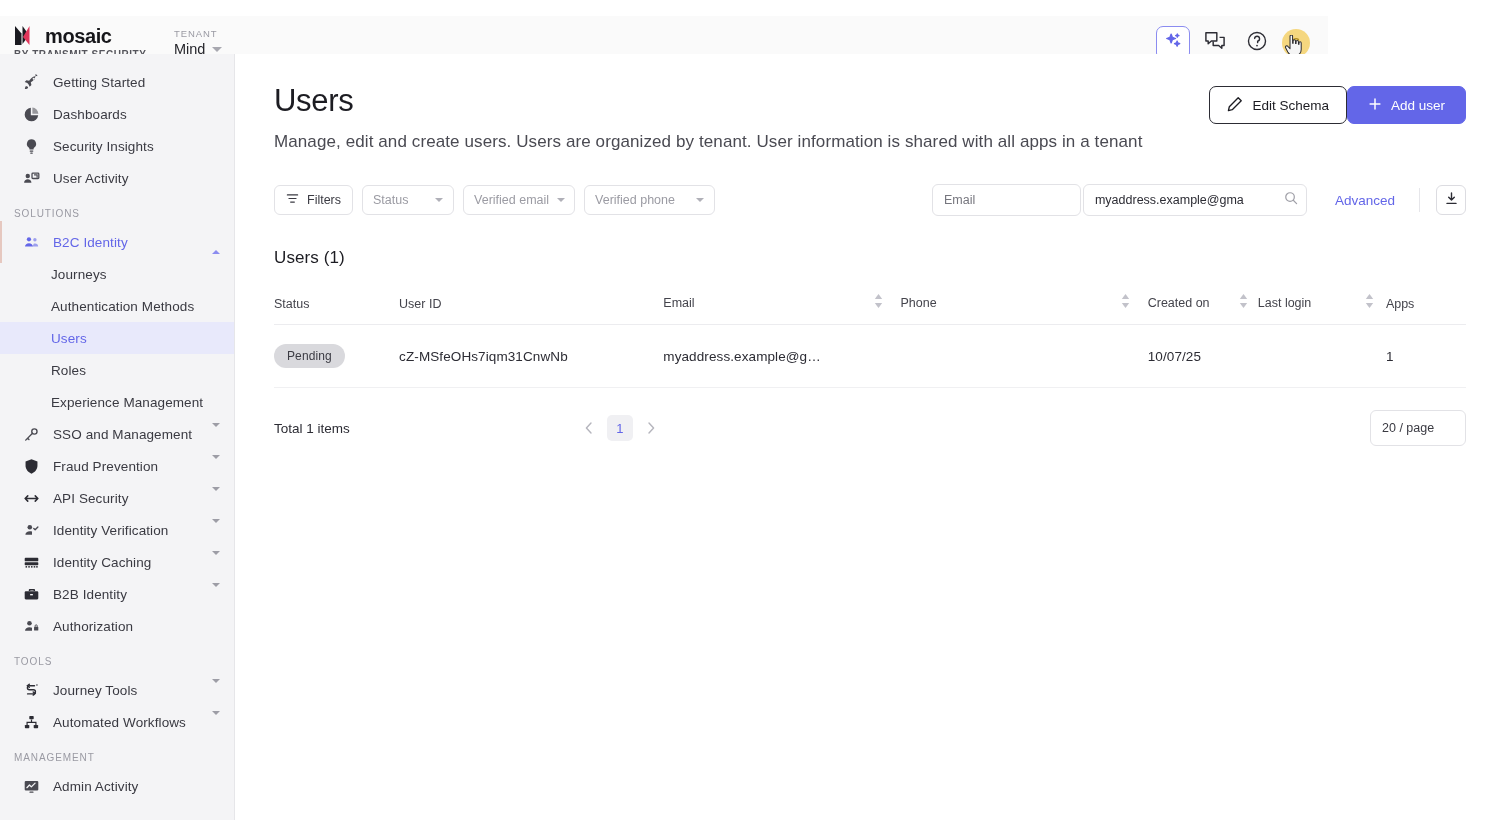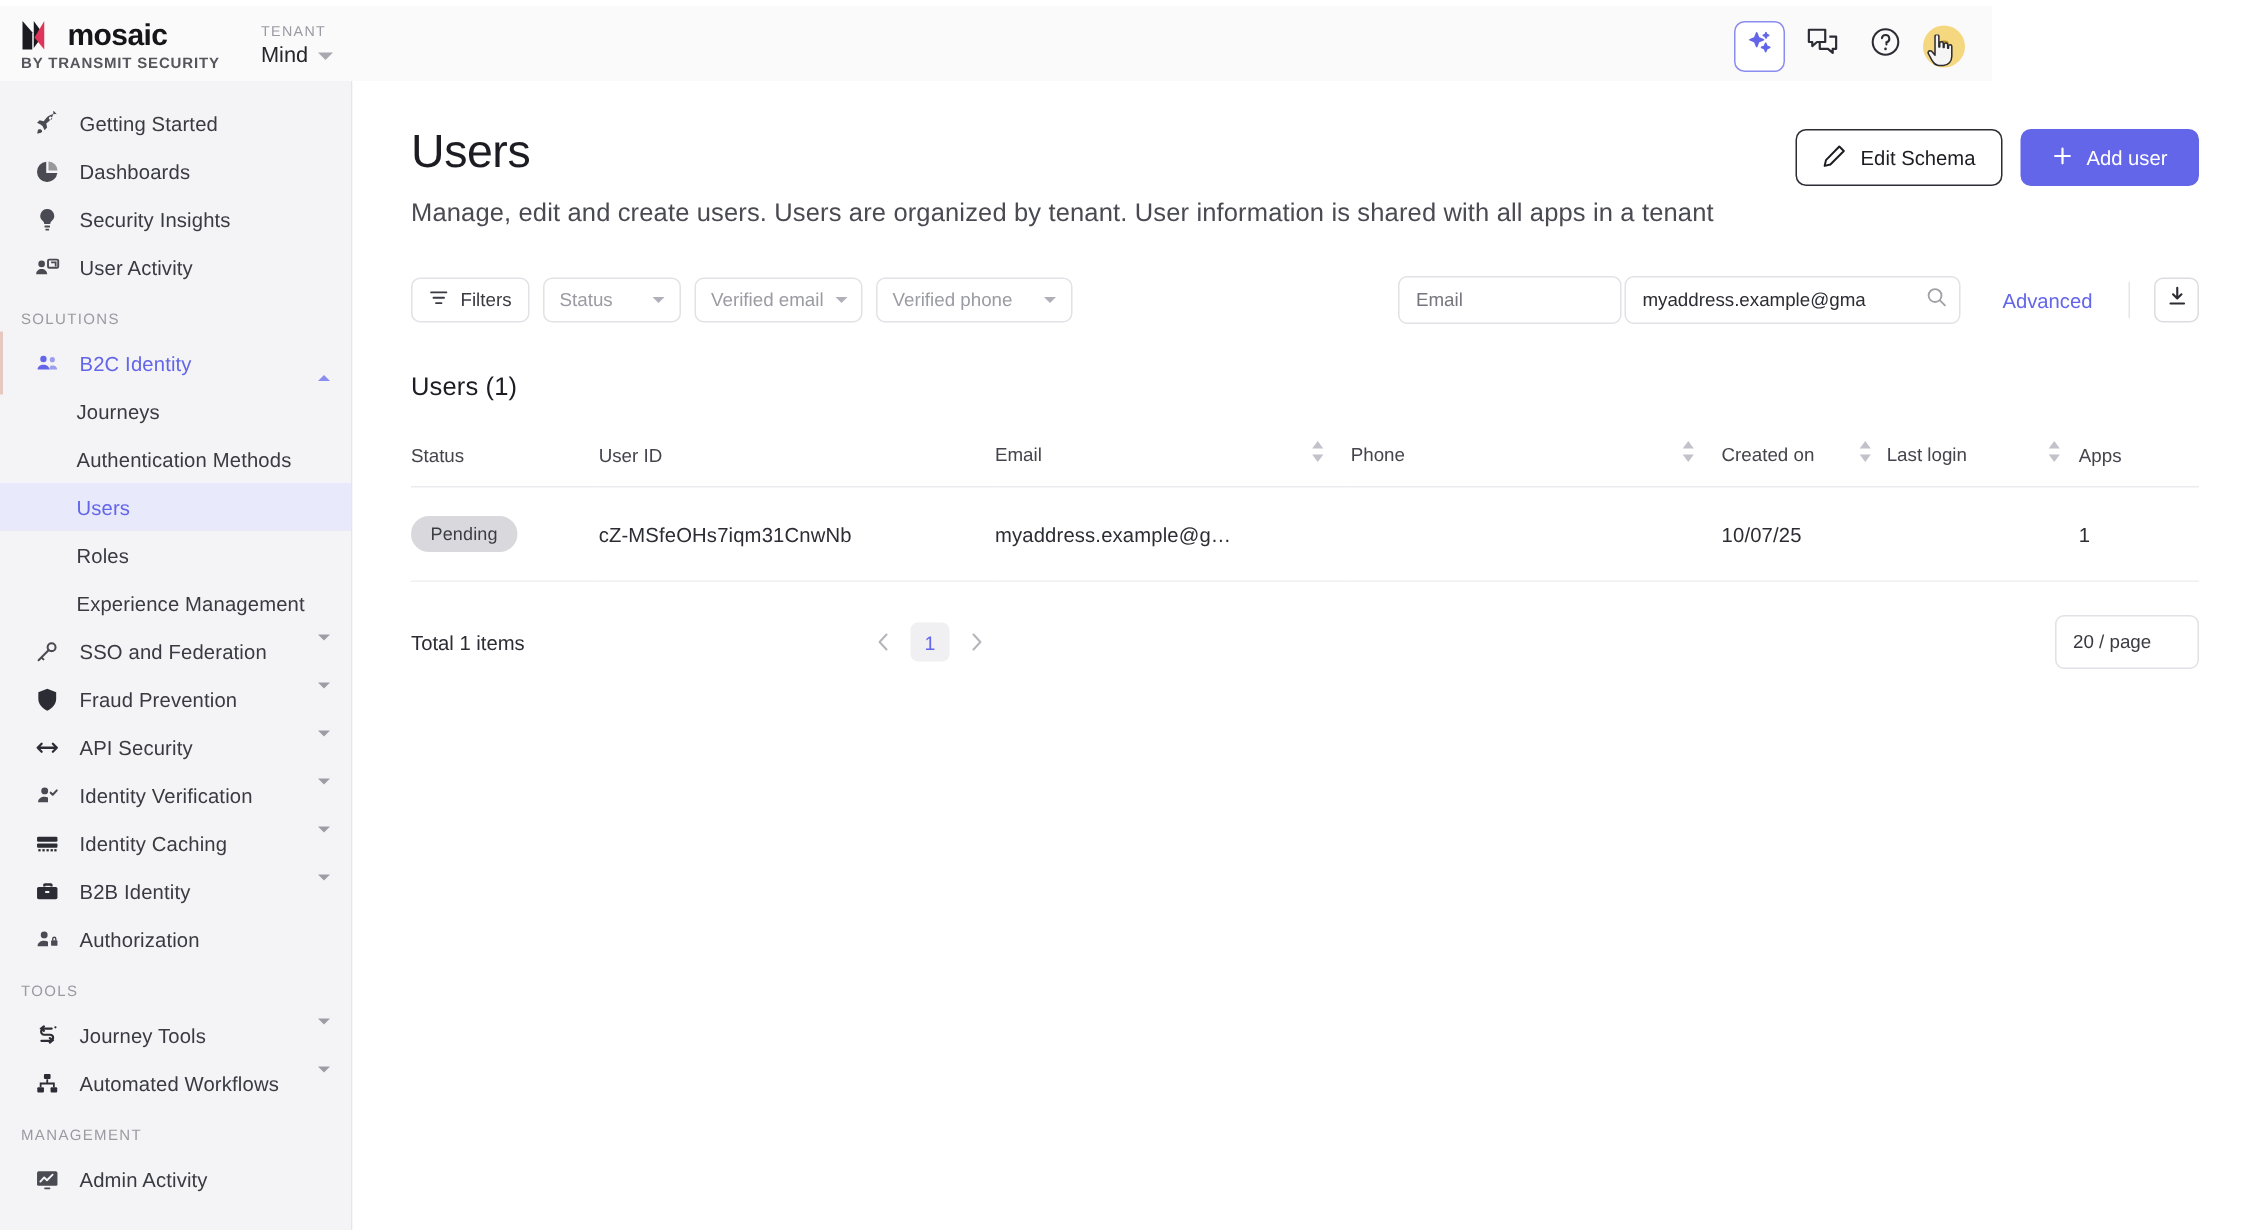--- a/index.html
+++ b/index.html
@@ -6,21 +6,21 @@
   html, body {
     width: 1504px; height: 820px;
     font-family: "Liberation Sans", sans-serif;
     background: #ffffff;
     overflow: hidden;
     -webkit-font-smoothing: antialiased;
   }
 
   
   .topbar {
-    position: absolute; top: 4px; left: 0; width: 1328px; height: 54px;
+    position: absolute; top: 16px; left: 0; width: 1328px; height: 54px;
     background: #fafafa;
     border-bottom: 1px solid #e8e8ea;
     display: flex; align-items: center;
   }
   .brand { display: flex; align-items: flex-start; padding-left: 14px; width: 170px; }
   .brand-logo { display: flex; flex-direction: column; }
   .brand-row { display: flex; align-items: center; gap: 7px; }
   .logo-mark { width: 24px; height: 21px; display: block; }
   .brand-name {
     font-size: 20px; font-weight: 700; letter-spacing: -0.4px; color: #16161a;
@@ -96,21 +96,21 @@
   .nav-sub.active { background: #e8e9fb; color: #6366e8; }
 
   
   .main {
     position: absolute; top: 54px; left: 235px; width: 1269px; height: 766px;
     background: #ffffff; padding: 28px 38px 0 39px;
   }
   .page-head { display: flex; align-items: flex-start; }
   .page-title { font-size: 31px; font-weight: 400; color: #1c1c22; letter-spacing: -0.3px; line-height: 38px; }
   .page-desc { font-size: 17px; color: #4a4a52; margin-top: 12px; letter-spacing: 0.1px; }
-  .head-btns { margin-left: auto; display: flex; gap: 12px; padding-top: 4px; }
+  .head-btns { margin-left: auto; display: flex; padding-top: 4px; }
   .btn {
     height: 38px; border-radius: 7px; display: flex; align-items: center; gap: 9px;
     font-size: 13.5px; padding: 0 17px; cursor: pointer; white-space: nowrap;
   }
   .btn-secondary { background: #fff; border: 1px solid #2c2c34; color: #1c1c22; }
   .btn-primary { background: #6366e8; color: #fff; border: 1px solid #6366e8; padding: 0 20px; justify-content: space-between; }
 
   
   .filter-row { display: flex; align-items: center; margin-top: 32px; gap: 9px; }
   .pill {
@@ -322,21 +322,21 @@
     <span>Experience Management</span>
   </div>
 
   <div class="nav-item">
     <span class="ico">
       <svg width="17" height="17" viewBox="0 0 20 20" fill="none" stroke="#4a4a52" stroke-width="1.6">
         <circle cx="13.4" cy="6.4" r="3.1"></circle>
           <path d="M11.2 8.6 3.2 16.6M5.4 14.4l1.6 1.6" stroke-linecap="round"></path>
       </svg>
     </span>
-    <span class="lbl">SSO and Federation</span>
+    <span class="lbl">SSO and Management</span>
     <span class="chev"><span class="chev-d"></span></span>
   </div>
 
   <div class="nav-item">
     <span class="ico">
       <svg width="17" height="17" viewBox="0 0 20 20" fill="#2c2c34">
           <path d="M10 1.4 3 4.2v5c0 4 2.9 7.6 7 9.4 4.1-1.8 7-5.4 7-9.4v-5z"></path>
         </svg>
     </span>
     <span class="lbl">Fraud Prevention</span>

